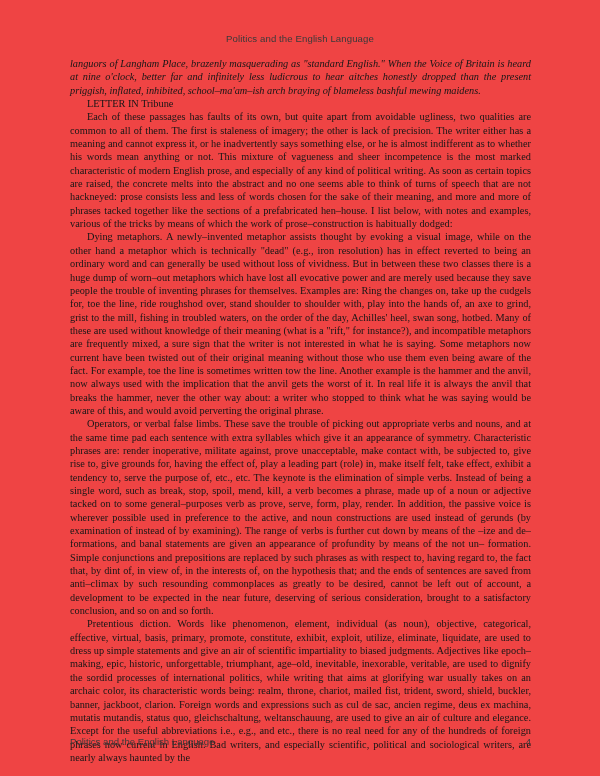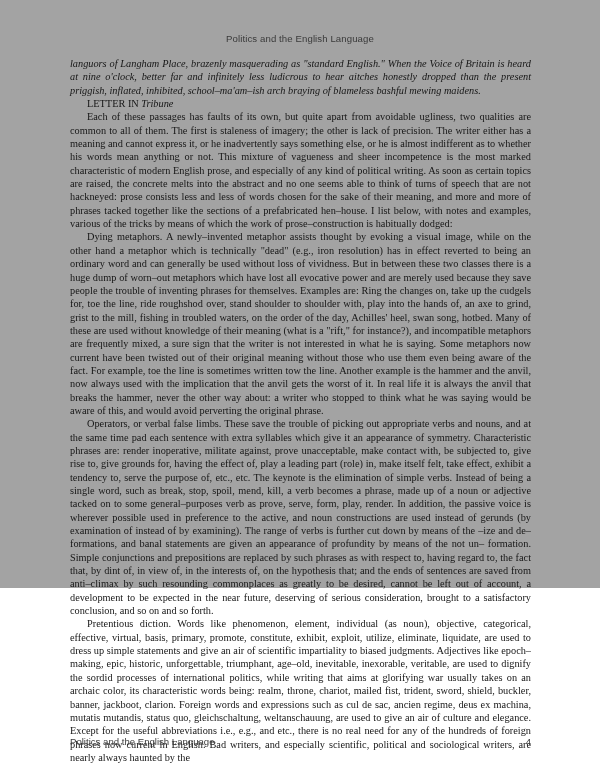--- a/index.html
+++ b/index.html
@@ -15,22 +15,22 @@
     overflow: hidden;
     font-family: "Liberation Serif", serif;
     color: #1a1a1a;
     -webkit-font-smoothing: antialiased;
   }
 
   .page {
     position: absolute;
     inset: 0;
     width: 600px;
-    height: 588px;
-    background: #a3a3a3;
+    height: 776px;
+    background: #ef4444;
   }
 
   
   .running-head {
     position: absolute;
     top: 33px;
     left: 0;
     width: 600px;
     text-align: center;
     font-family: "Liberation Sans", sans-serif;
@@ -56,21 +56,21 @@
 
   .content p {
     margin: 0;
     padding: 0;
     text-align: justify;
   }
 
   p.no-indent { text-indent: 0; font-style: italic; }
   p.indent    { text-indent: 17px; }
 
-  .ital { font-style: italic; }
+  .ital { }
 
   
   .footer {
     position: absolute;
     left: 70px;
     width: 461px;
     top: 736px;
     font-family: "Liberation Sans", sans-serif;
     font-size: 9.6px;
     color: #3a3a3a;

